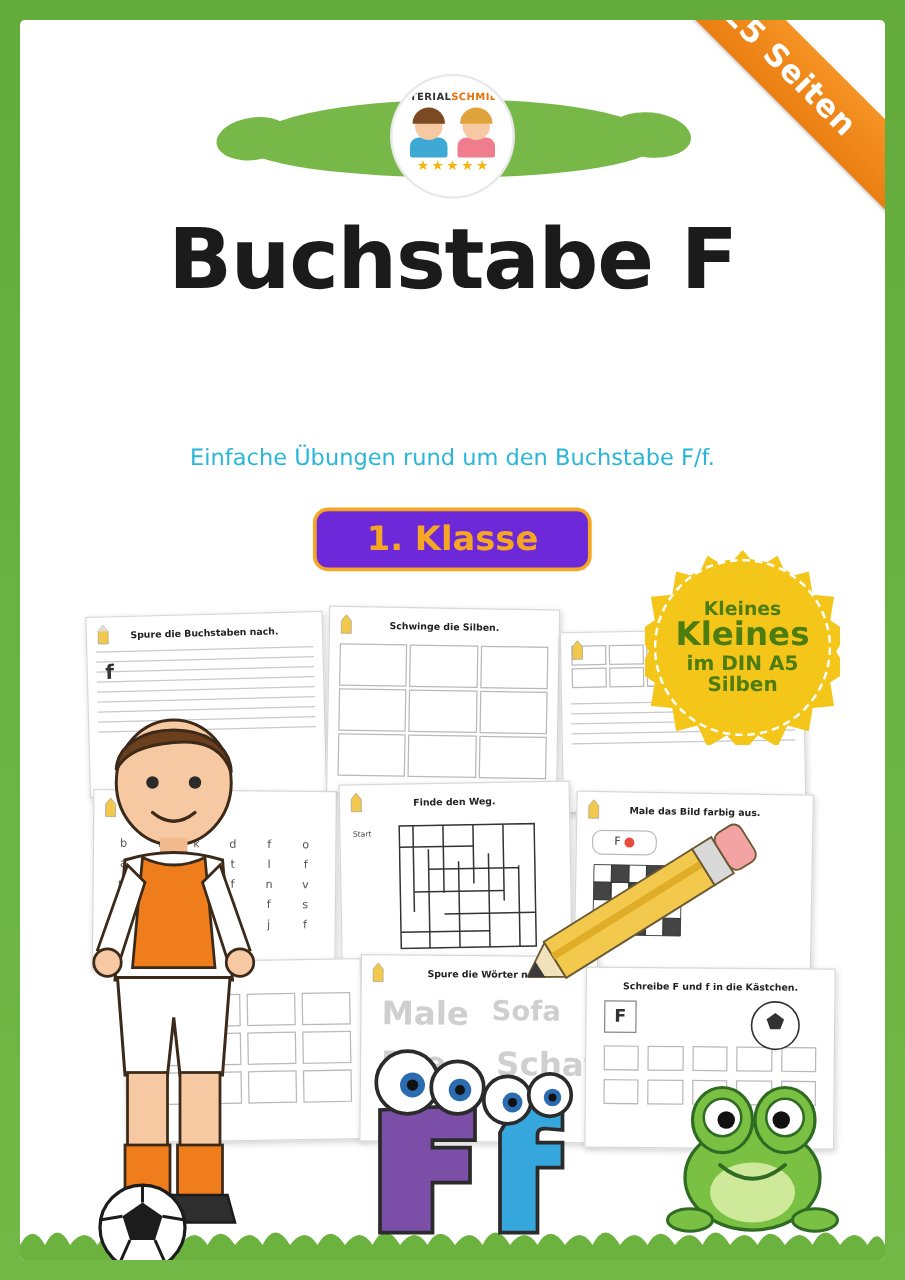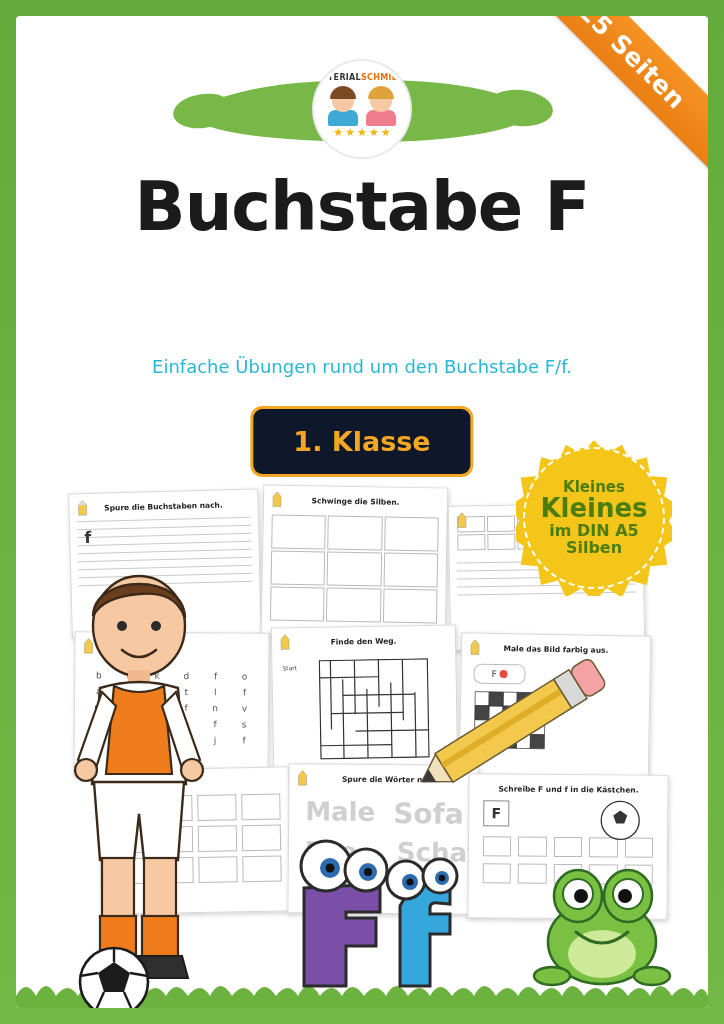--- a/index.html
+++ b/index.html
@@ -135,23 +135,23 @@
     color: #29b6d8;
     z-index: 15;
   }
   .grade-badge {
     position: absolute; top: 390px; left: 50%;
     transform: translateX(-50%);
     border: 3px solid #f5a623;
     color: #f5a623;
     font-size: 27px;
     font-weight: bold;
-    padding: 17px 40px;
+    padding: 7px 40px;
     border-radius: 12px;
-    background: #0f172a;
+    background: #6d28d9;
     z-index: 15;
   }
 
   
   .starburst {
     position: absolute; right: 36px; top: 424px;
     width: 156px; height: 156px;
     z-index: 30;
   }
   .starburst .burst {
@@ -444,21 +444,21 @@
             <div class="sh-box" style="height:26px"></div>
         </div>
       </div>
 
       <div class="sheet" style="left:272px; top:278px; width:190px; height:150px; transform:rotate(0.5deg);">
         <svg class="sh-pencil" viewBox="0 0 10 16">
             <polygon points="5,0 9,5 9,15 1,15 1,5" fill="#f2c94c" stroke="#999" stroke-width=".5"></polygon>
           </svg>
         <div class="sh-title">Spure die Wörter n.</div>
         <div style="position:absolute;left:16px;top:32px;font-size:26px;color:#cfcfcf;font-weight:bold;">Male</div>
-        <div style="position:absolute;left:104px;top:32px;font-size:28px;color:#cfcfcf;font-weight:bold;">Sofa</div>
+        <div style="position:absolute;left:104px;top:32px;font-size:22px;color:#cfcfcf;font-weight:bold;">Sofa</div>
         <div style="position:absolute;left:16px;top:72px;font-size:26px;color:#cfcfcf;font-weight:bold;">Fee</div>
         <div style="position:absolute;left:96px;top:72px;font-size:26px;color:#cfcfcf;font-weight:bold;margin-left:12px;">Schaf</div>
       </div>
 
       <div class="sheet" style="left:452px; top:288px; width:200px; height:145px; transform:rotate(0.5deg);">
         <div class="sh-title">Schreibe F und f in die Kästchen.</div>
         <div style="position:absolute;left:14px;top:26px;width:26px;height:26px;border:1px solid #888;display:flex;align-items:center;justify-content:center;font-size:14px;font-weight:bold;color:#333;">F</div>
         <div style="position:absolute;left:14px;top:62px;right:14px;display:grid;grid-template-columns:repeat(5,1fr);gap:7px;">
           <div class="sh-box" style="height:20px"></div>
             <div class="sh-box" style="height:20px"></div>

